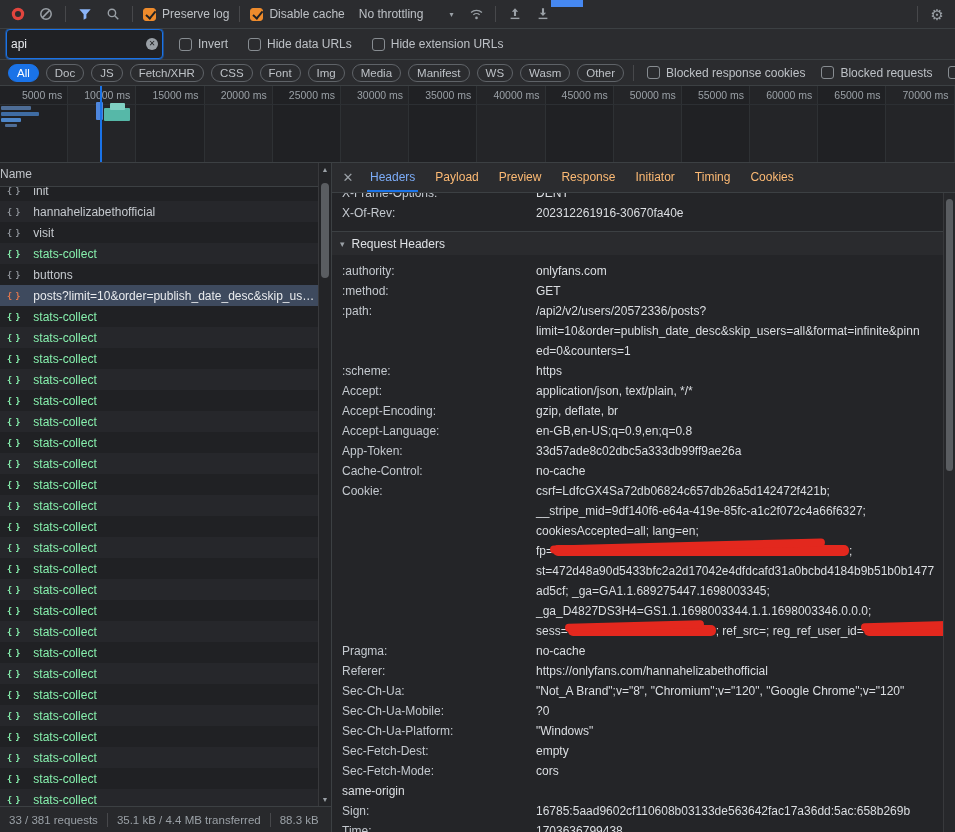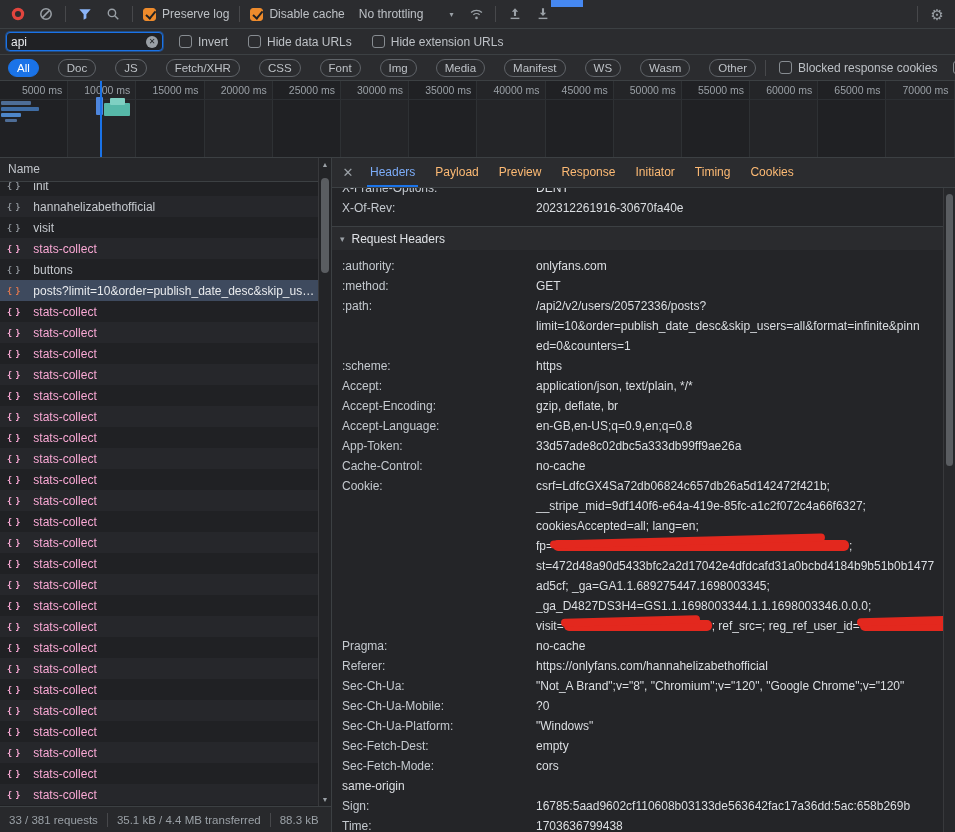--- a/index.html
+++ b/index.html
@@ -22,21 +22,21 @@
   .cb.checked .box{background:#ee8b2c;border-color:#ee8b2c}
   .cb.checked .box::after{content:"";position:absolute;left:3.5px;top:0.5px;width:4px;height:7.5px;
     border:solid #202124;border-width:0 2px 2px 0;transform:rotate(40deg)}
 
   .throttle{display:flex;align-items:center;gap:26px;color:#bdc1c6;padding:0 8px;cursor:pointer}
   .chev{font-size:8px;color:#9aa0a6}
 
   
   .filter-row{flex:0 0 26px;display:flex;align-items:center;gap:12px;padding:0 6px;
     background:#2b2c2f;border-bottom:1px solid #3c4043}
-  .filter-box{width:157px;height:19px;border:1px solid #1a73e8;box-shadow:0 0 0 1px rgba(26,115,232,.45);
+  .filter-box{width:157px;height:30px;border:1px solid #1a73e8;box-shadow:0 0 0 1px rgba(26,115,232,.45);
     border-radius:4px;background:#202124;display:flex;align-items:center;padding:0 4px;gap:4px}
   .filter-box input{flex:1;min-width:0;background:transparent;border:none;outline:none;color:#e8eaed;
     font:inherit;height:100%}
   .clear-x{width:12px;height:12px;border-radius:50%;background:#9aa0a6;color:#202124;
     font-size:8px;line-height:12px;text-align:center;flex:0 0 12px;cursor:pointer}
 
   
   .types-row{flex:0 0 26px;display:flex;align-items:center;gap:5px;padding:0 8px;
     background:#2b2c2f;border-bottom:1px solid #3c4043}
   .pill{height:18px;padding:0 8px;border:1px solid #5f6368;border-radius:9px;display:flex;align-items:center;
@@ -50,28 +50,28 @@
   .tl-col:nth-child(even){background:rgba(255,255,255,.018)}
   .tl-label{position:absolute;right:5px;top:3px;font-size:10.5px;color:#9aa0a6;white-space:nowrap}
   .tl-hair{position:absolute;left:0;right:0;top:18px;height:1px;background:#2c2f33}
   .tl-bar{position:absolute;border-radius:1px}
   .tl-selline{position:absolute;top:0;bottom:0;width:2px;background:#1a73e8}
 
   
   .main{flex:1;display:flex;min-height:0}
   .left-col{flex:0 0 331px;display:flex;flex-direction:column;min-height:0}
   .left-pane{flex:1;position:relative;overflow:hidden;background:#202124}
-  .list-header{height:24px;line-height:23px;padding-left:8px;border-bottom:1px solid #3c4043;
+  .list-header{height:24px;line-height:23px;border-bottom:1px solid #3c4043;
     color:#c0c4c9;background:#26272a}
   .rows{position:absolute;top:24px;left:0;right:13px;bottom:0;overflow:hidden}
   .row{height:21px;display:flex;align-items:center;gap:14px;padding-left:7px;color:#c5c9ce;
     white-space:nowrap;overflow:hidden;cursor:pointer}
   .row:nth-child(even){background:#26272b}
   .row.clip{margin-top:-7px}
-  .row.err,.row.err .ficon{color:#f9a8d4}
+  .row.err,.row.err .ficon{color:#86efac}
   .row.sel{background:#3e4a5e;color:#e8eaed}
   .row.sel .ficon{color:#e0774e}
   .ficon{flex:0 0 auto;font-family:"DejaVu Sans Mono",monospace;font-size:8.5px;font-weight:bold;
     letter-spacing:-1px;color:#8d9298}
   .ficon::before{content:"{ }"}
   .rlabel{overflow:hidden;text-overflow:ellipsis}
 
   
   .sb{position:absolute;top:0;bottom:0;width:13px;right:0;background:#232427;border-left:1px solid #38393c}
   .sb-btn{height:13px;font-size:7px;line-height:13px;text-align:center;color:#9aa0a6;cursor:pointer}
@@ -189,21 +189,21 @@
       <span class="box"></span>
       <span>Hide data URLs</span>
     </label>
     <label class="cb">
       <span class="box"></span>
       <span>Hide extension URLs</span>
     </label>
   </div>
 
   <div class="types-row">
-    <div style="display:flex;gap:19px">
+    <div style="display:flex;gap:7px">
 
     <span class="pill active">All</span>
         <span class="pill">Doc</span>
         <span class="pill">JS</span>
         <span class="pill">Fetch/XHR</span>
         <span class="pill">CSS</span>
         <span class="pill">Font</span>
         <span class="pill">Img</span>
         <span class="pill">Media</span>
         <span class="pill">Manifest</span>
@@ -509,21 +509,21 @@
             <div class="hrow">
               <span class="hname">Cookie:</span>
               <span class="hval">
                 <div class="hline"><span>csrf=LdfcGX4Sa72db06824c657db26a5d142472f421b;</span></div>
                 <div class="hline"><span>__stripe_mid=9df140f6-e64a-419e-85fc-a1c2f072c4a66f6327;</span></div>
                 <div class="hline"><span>cookiesAccepted=all; lang=en;</span></div>
                 <div class="hline"><span>fp=</span><span class="redact" style="width: 296px;"></span><span>;</span></div>
                 <div class="hline"><span>st=472d48a90d5433bfc2a2d17042e4dfdcafd31a0bcbd4184b9b51b0b1477</span></div>
                 <div class="hline"><span>ad5cf; _ga=GA1.1.689275447.1698003345;</span></div>
                 <div class="hline"><span>_ga_D4827DS3H4=GS1.1.1698003344.1.1.1698003346.0.0.0;</span></div>
-                <div class="hline"><span>visit=</span><span class="redact" style="width: 148px;"></span><span>; ref_src=; reg_ref_user_id=</span><span class="redact" style="width: 104px;"></span></div>
+                <div class="hline"><span>sess=</span><span class="redact" style="width: 148px;"></span><span>; ref_src=; reg_ref_user_id=</span><span class="redact" style="width: 104px;"></span></div>
               </span>
             </div>
             <div class="hrow">
               <span class="hname">Pragma:</span>
               <span class="hval">no-cache</span>
             </div>
             <div class="hrow">
               <span class="hname">Referer:</span>
               <span class="hval">https://onlyfans.com/hannahelizabethofficial</span>
             </div>

